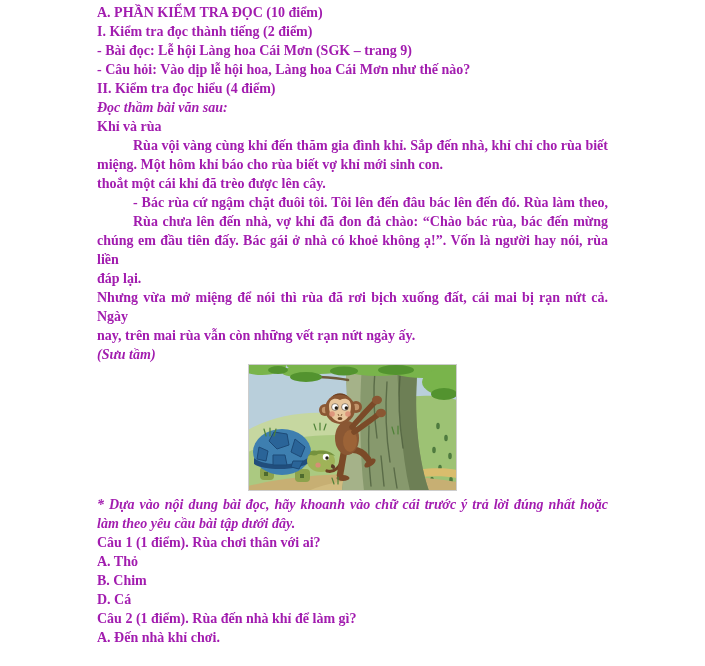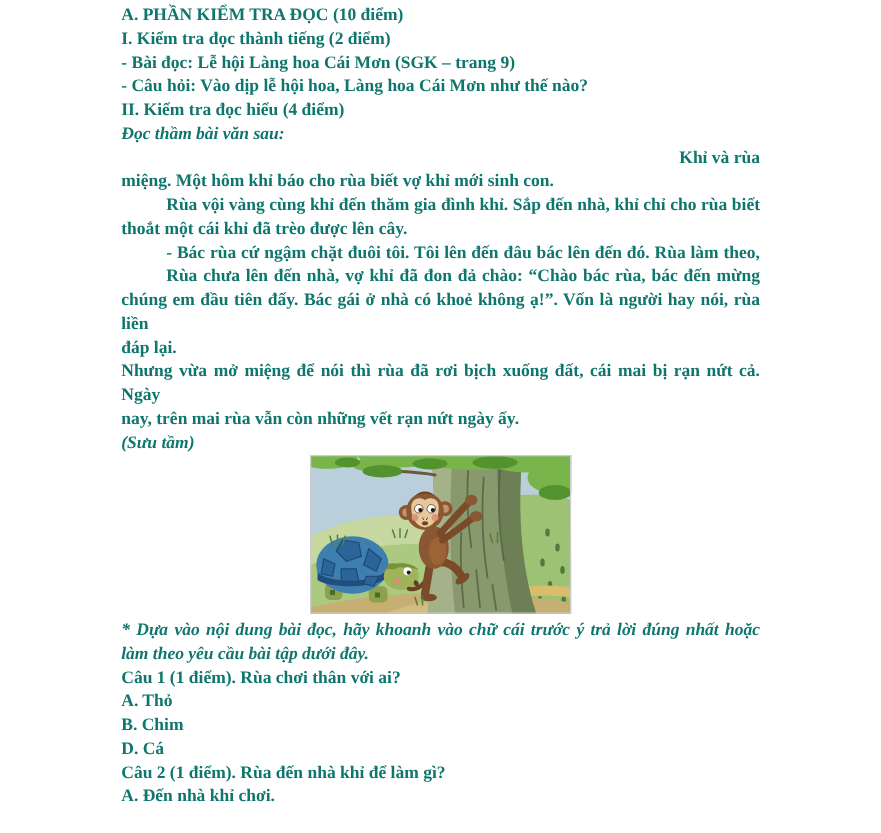--- a/index.html
+++ b/index.html
@@ -2,54 +2,54 @@
 <html><head>
 <meta charset="utf-8">
 <style>
   html,body{margin:0;padding:0;background:#ffffff;}
   .page{
     position:relative;
     width:705px;height:666px;
     box-sizing:border-box;
     padding:3px 97px 0 97px;
     background:#ffffff;
-    color:#0f766e;
+    color:#a21caf;
     font-family:"Liberation Serif","DejaVu Serif",serif;
     font-size:14px;
     line-height:19px;
     overflow:hidden;
   }
   .ln{width:511px;min-height:19px;font-weight:bold;}
   .b{font-weight:bold;}
   .i{font-style:italic;}
   .bi{font-weight:bold;font-style:italic;}
-  .center{text-align:right;}
+  .center{text-align:left;}
   .right{}
   .jst{text-align:justify;text-align-last:justify;}
   .ind{box-sizing:border-box;padding-left:36px;}
   .fig{width:209px;height:127px;margin:0 auto 4px auto;}
   .fig svg{display:block;}
 </style>
 </head>
 <body>
 
 <div class="page">
 
   <div class="ln b">A. PHẦN KIỂM TRA ĐỌC (10 điểm)</div>
   <div class="ln b">I. Kiểm tra đọc thành tiếng (2 điểm)</div>
   <div class="ln">- Bài đọc: Lễ hội Làng hoa Cái Mơn (SGK – trang 9)</div>
   <div class="ln">- Câu hỏi: Vào dịp lễ hội hoa, Làng hoa Cái Mơn như thế nào?</div>
   <div class="ln b">II. Kiểm tra đọc hiểu (4 điểm)</div>
   <div class="ln bi">Đọc thầm bài văn sau:</div>
 
   <div class="ln b center">Khỉ và rùa</div>
 
+  <div class="ln jst ind">Rùa vội vàng cùng khỉ đến thăm gia đình khỉ. Sắp đến nhà, khỉ chỉ cho rùa biết</div>
+
   <div class="ln">miệng. Một hôm khỉ báo cho rùa biết vợ khỉ mới sinh con.</div>
-
-  <div class="ln jst ind">Rùa vội vàng cùng khỉ đến thăm gia đình khỉ. Sắp đến nhà, khỉ chỉ cho rùa biết</div>
 
   <div class="ln">thoắt một cái khỉ đã trèo được lên cây.</div>
   <div class="ln jst ind">- Bác rùa cứ ngậm chặt đuôi tôi. Tôi lên đến đâu bác lên đến đó. Rùa làm theo,</div>
 
   <div class="ln jst ind">Rùa chưa lên đến nhà, vợ khỉ đã đon đả chào: “Chào bác rùa, bác đến mừng</div>
   <div class="ln jst">chúng em đầu tiên đấy. Bác gái ở nhà có khoẻ không ạ!”. Vốn là người hay nói, rùa liền</div>
   <div class="ln">đáp lại.</div>
 
   <div class="ln jst">Nhưng vừa mở miệng để nói thì rùa đã rơi bịch xuống đất, cái mai bị rạn nứt cả. Ngày</div>
   <div class="ln">nay, trên mai rùa vẫn còn những vết rạn nứt ngày ấy.</div>

